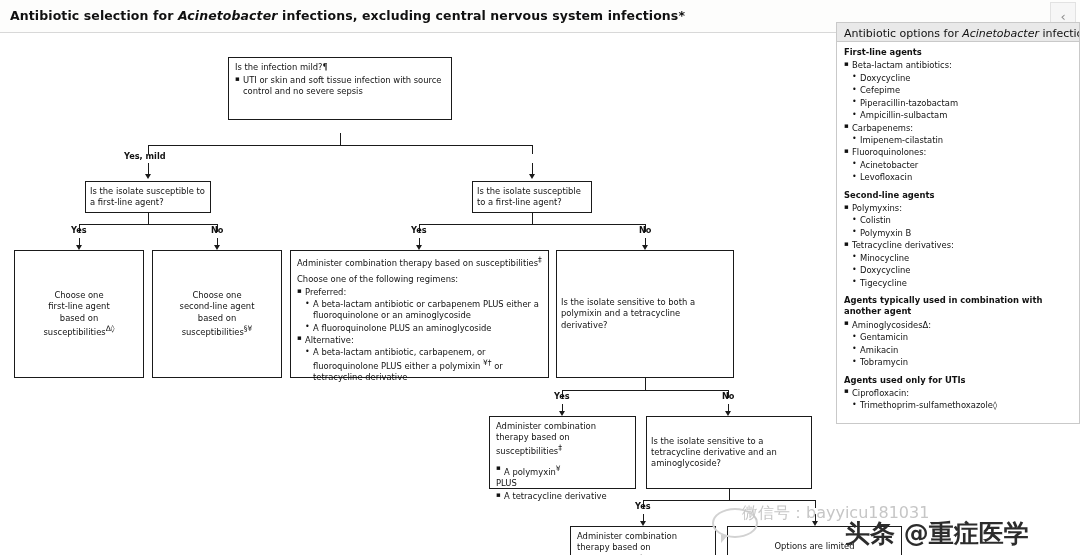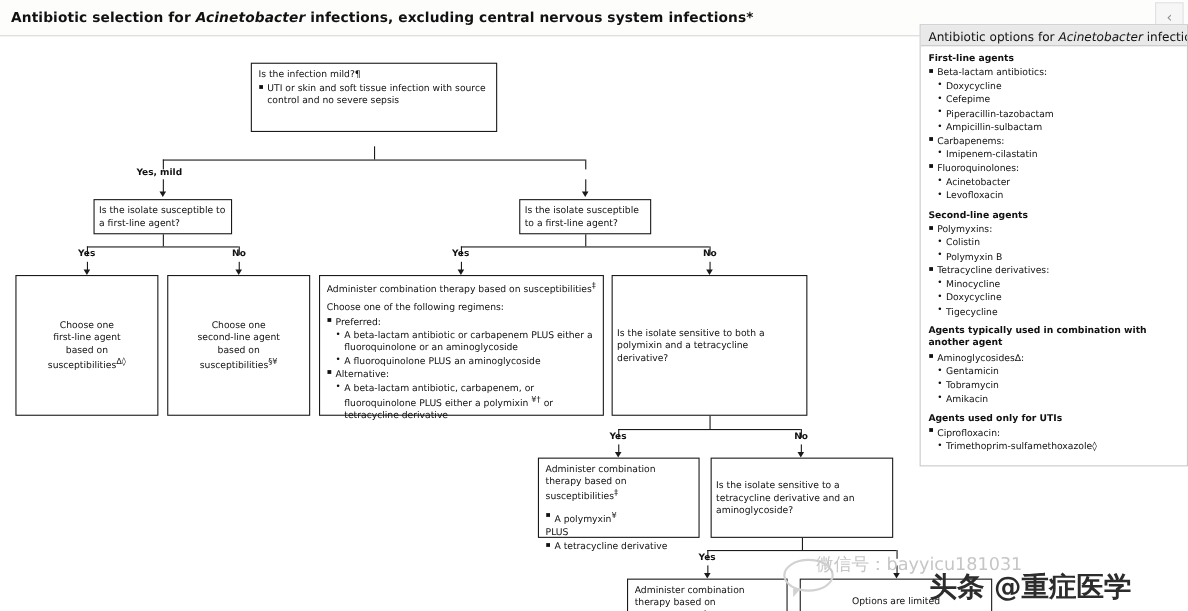--- a/index.html
+++ b/index.html
@@ -231,22 +231,22 @@
       <li class="sq">Tetracycline derivatives:</li>
       <li class="sub dot">Minocycline</li>
       <li class="sub dot">Doxycycline</li>
       <li class="sub dot">Tigecycline</li>
     </ul>
 
     <div class="sb-h">Agents typically used in combination with another agent</div>
     <ul>
       <li class="sq">AminoglycosidesΔ:</li>
       <li class="sub dot">Gentamicin</li>
+      <li class="sub dot">Amikacin</li>
       <li class="sub dot">Tobramycin</li>
-      <li class="sub dot">Amikacin</li>
     </ul>
 
     <div class="sb-h">Agents used only for UTIs</div>
     <ul>
       <li class="sq">Ciprofloxacin:</li>
       <li class="sub dot">Trimethoprim-sulfamethoxazole◊</li>
     </ul>
 
   </div>
 </div>

